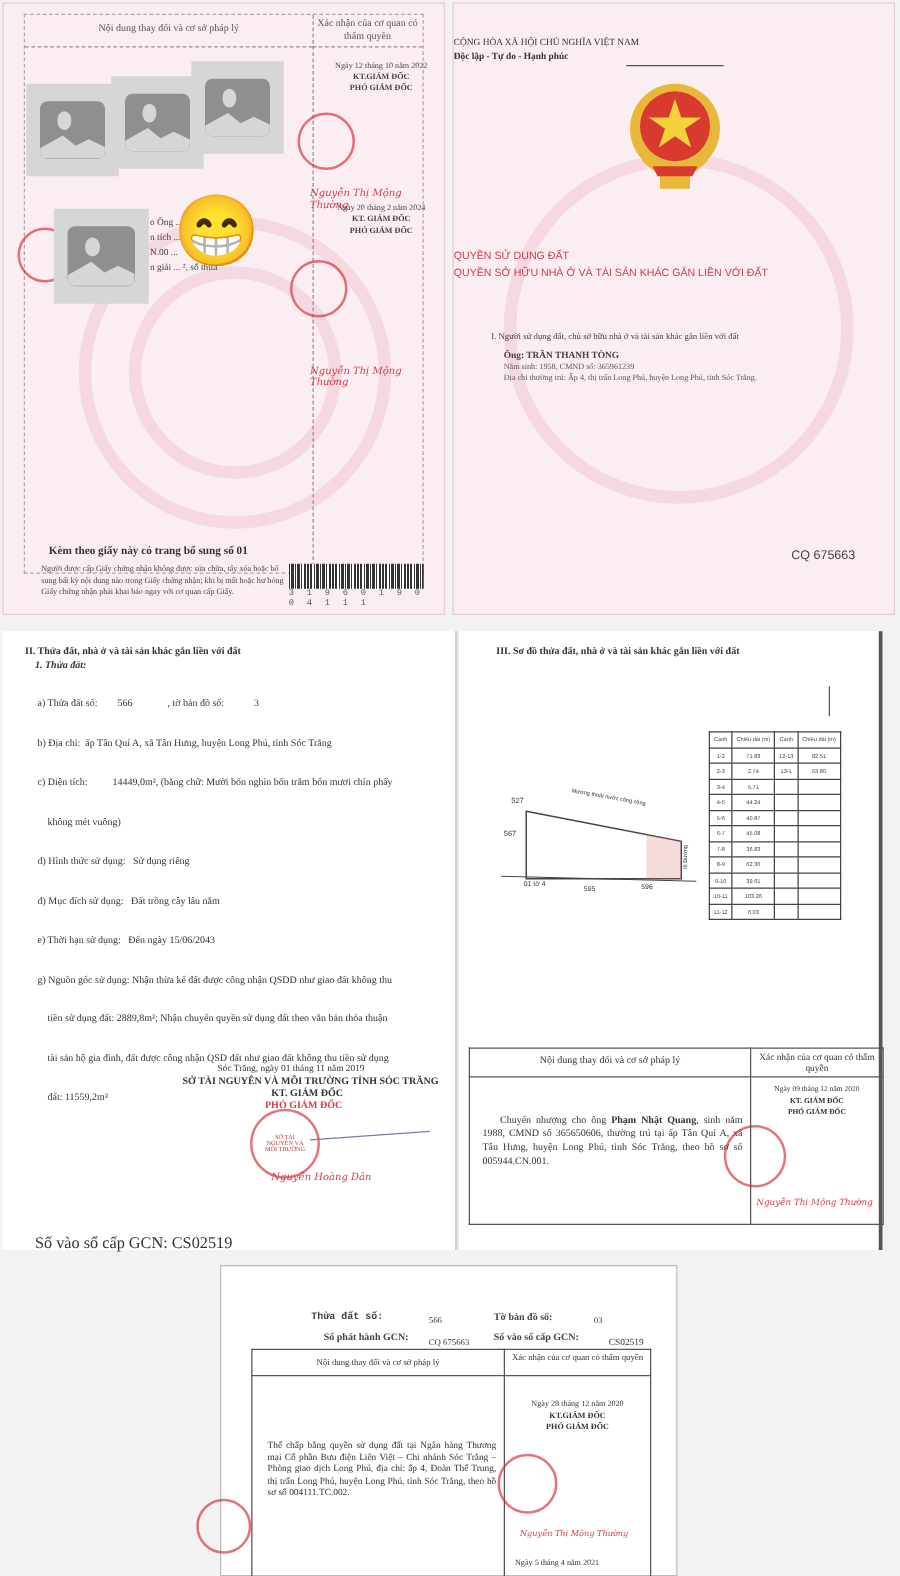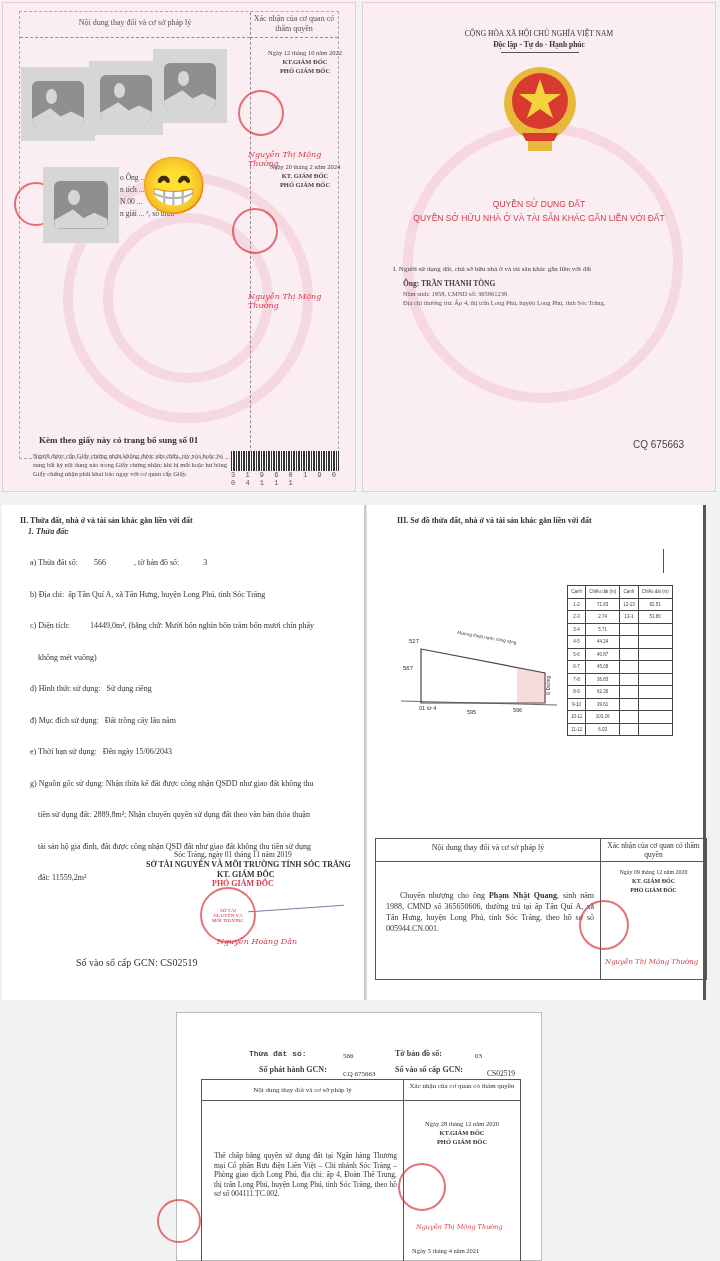--- a/index.html
+++ b/index.html
@@ -26,21 +26,21 @@
   .ph-inner .mtn { position: absolute; left: 0; right: 0; bottom: 0; height: 45%; background: #d6d6d6; clip-path: polygon(0 60%, 35% 10%, 55% 50%, 75% 25%, 100% 55%, 100% 100%, 0 100%); }
   .emoji { position: absolute; left: 136px; top: 150px; width: 66px; height: 66px; font-size: 56px; line-height: 66px; text-align: center; }
 
   #p1l .note { position: absolute; left: 36px; top: 432px; font-size: 9px; font-weight: bold; color: #333; }
   #p1l .footnote { position: absolute; left: 30px; top: 448px; width: 196px; }
   #p1l .barcode { position: absolute; left: 228px; top: 448px; width: 108px; height: 20px; background: repeating-linear-gradient(90deg, #333 0 1px, #fff 1px 2px, #333 2px 4px, #fff 4px 5px); }
   #p1l .barcode-num { position: absolute; left: 228px; top: 468px; width: 108px; font-size: 7px; letter-spacing: 3px; font-family: "Liberation Mono", monospace; color: #555; }
 
   
   #p1r { left: 362px; top: 2px; width: 354px; height: 490px; border: 1px solid #e9c9d2; }
-  #p1r .center { position: absolute; left: 0; right: 0; text-align: center; }
+  #p1r .center { position: absolute; left: 0; right: 0; text-align: left; }
   .emblem { position: absolute; left: 135px; top: 60px; width: 84px; height: 96px; }
   .cert-title { font-family: "Liberation Sans", sans-serif; color: #d13a4d; }
 
   
   #p2l { left: 2px; top: 505px; width: 364px; height: 495px; border-right: 2px solid #ccc; }
   #p2l .txt { position: absolute; font-size: 8px; line-height: 10.5px; color: #333; }
 
   
   #p2r { left: 366px; top: 505px; width: 340px; height: 495px; border-left: 1px solid #ddd; border-right: 3px solid #555; }
   table.lengths { position: absolute; left: 200px; top: 80px; border-collapse: collapse; font-family: "Liberation Sans", sans-serif; font-size: 4.5px; }
@@ -162,21 +162,21 @@
     <div>    đất: 11559,2m²</div>
   </div>
 
   <div class="txt" style="left:172px;top:345px;font-size:7.5px;">Sóc Trăng, ngày 01 tháng 11 năm 2019</div>
   <div class="txt" style="left:144px;top:355px;font-weight:bold;font-size:8px;">SỞ TÀI NGUYÊN VÀ MÔI TRƯỜNG TỈNH SÓC TRĂNG</div>
   <div class="txt" style="left:215px;top:365px;font-weight:bold;">KT. GIÁM ĐỐC</div>
   <div class="txt" style="left:210px;top:374px;font-weight:bold;color:#d93a4a;">PHÓ GIÁM ĐỐC</div>
   <div class="stamp" style="left:198px;top:382px;width:56px;height:56px;display:flex;align-items:center;justify-content:center;text-align:center;font-size:5px;color:#c8303e;padding:8px;">SỞ TÀI NGUYÊN VÀ MÔI TRƯỜNG</div>
   <div style="position:absolute;left:246px;top:403px;width:96px;border-top:1px solid #7a7aa0;transform:rotate(-4deg);"></div>
   <div class="sig" style="left:215px;top:432px;">Nguyễn Hoàng Dân</div>
-  <div class="txt" style="left:26px;top:453px;font-size:10px;margin-left:48px;">Số vào sổ cấp GCN: CS02519</div>
+  <div class="txt" style="left:26px;top:484px;font-size:13px;">Số vào sổ cấp GCN: CS02519</div>
 </div>
 
 <div id="p2r" class="page">
   <div style="position:absolute;left:30px;top:11px;font-size:8px;font-weight:bold;">III. Sơ đồ thửa đất, nhà ở và tài sản khác gắn liền với đất</div>
   <div style="position:absolute;left:296px;top:44px;height:24px;border-left:1px solid #555;"></div>
 
   <svg style="position:absolute;left:30px;top:124px;" width="170" height="82" viewBox="0 0 170 82">
     <polygon points="24,20 148,44 148,74 24,74" fill="none" stroke="#444" stroke-width="1.2"></polygon>
     <polygon points="120,38 148,44 148,74 120,74" fill="rgba(220,110,120,0.25)" stroke="none"></polygon>
     <line x1="4" y1="72" x2="160" y2="76" stroke="#444" stroke-width="0.8"></line>

